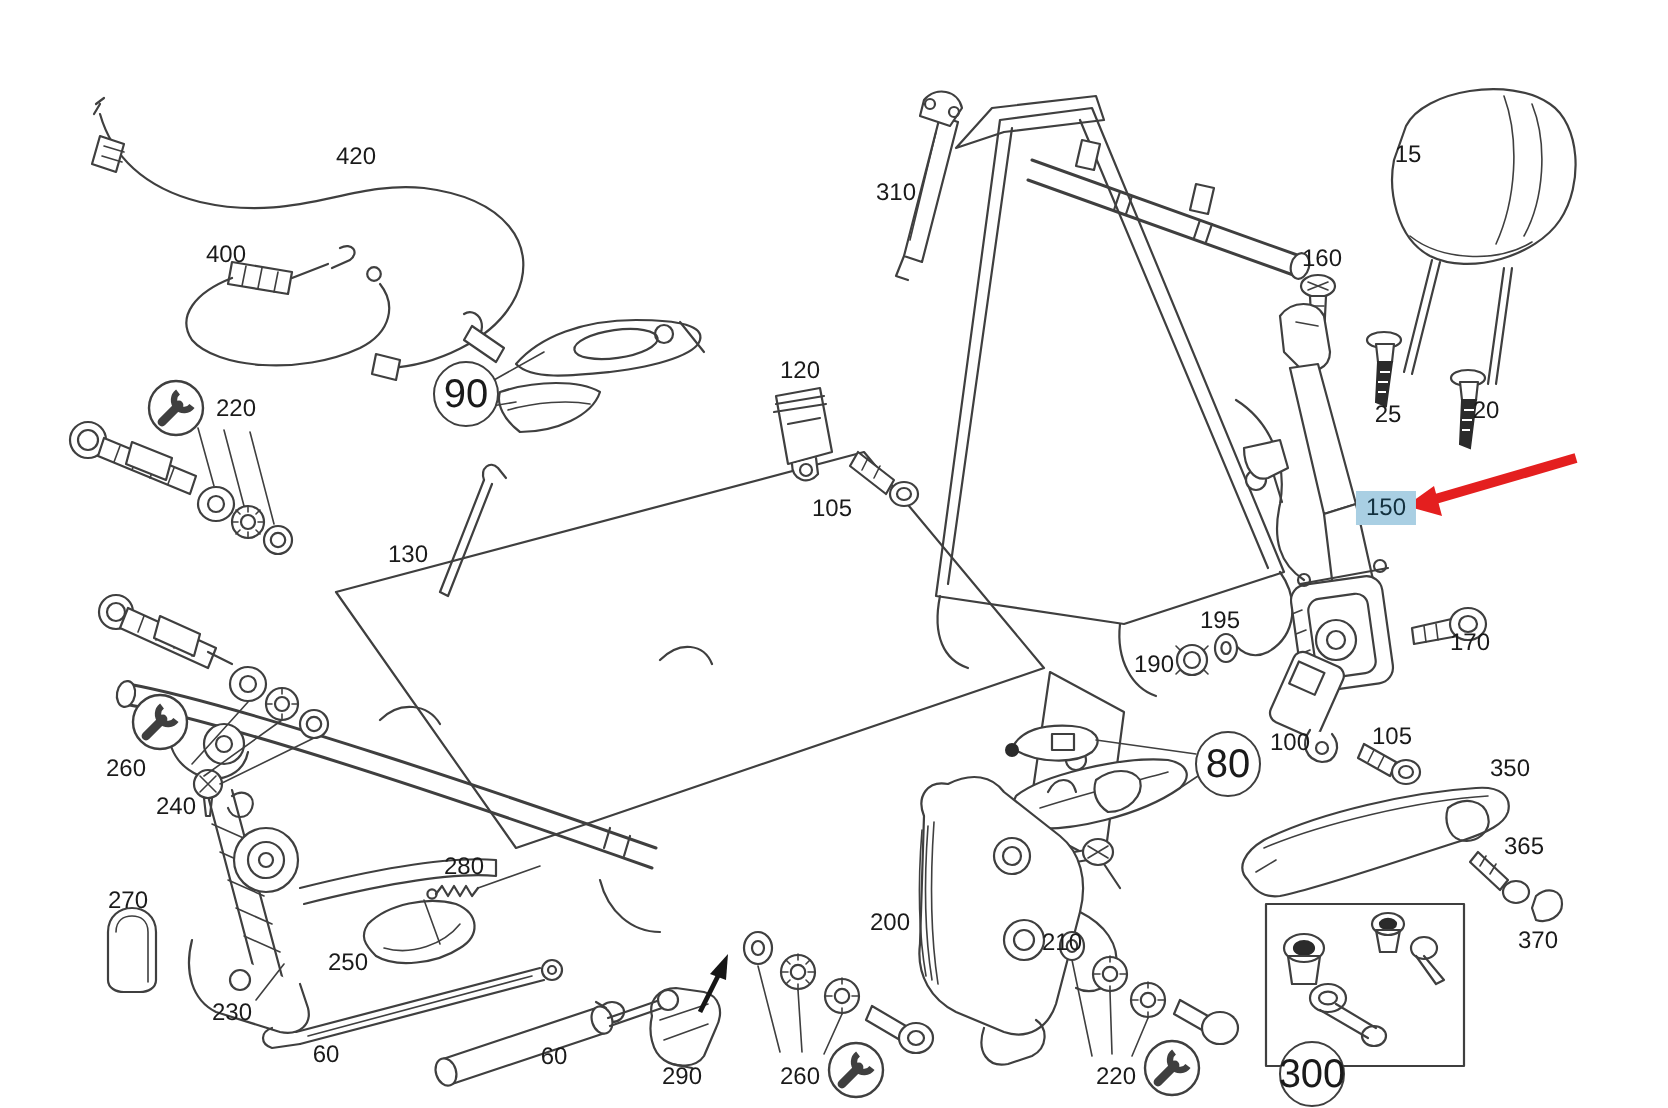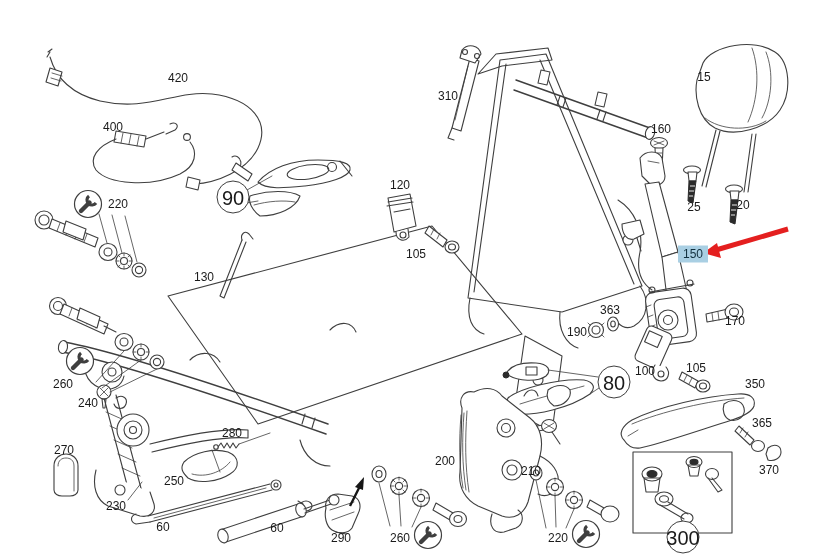--- a/index.html
+++ b/index.html
@@ -421,37 +421,37 @@
       <span class="part-label plain" style="left: 204px; top: 277px;">130</span>
       <span class="part-label plain" style="left: 448px; top: 96px;">310</span>
       <span class="part-label plain" style="left: 400px; top: 185px;">120</span>
       <span class="part-label plain" style="left: 416px; top: 254px;">105</span>
       <span class="part-label plain" style="left: 687px; top: 77px; margin-left: 17px;">15</span>
       <span class="part-label plain" style="left: 661px; top: 129px;">160</span>
       <span class="part-label plain" style="left: 694px; top: 207px;">25</span>
       <span class="part-label plain" style="left: 743px; top: 205px;">20</span>
       <span class="part-label highlighted" style="left: 693px; top: 254px;">150</span>
       <span class="part-label plain" style="left: 735px; top: 321px;">170</span>
-      <span class="part-label plain" style="left: 610px; top: 310px;">363</span>
+      <span class="part-label plain" style="left: 610px; top: 310px;">195</span>
       <span class="part-label plain" style="left: 577px; top: 332px;">190</span>
       <span class="part-label plain" style="left: 645px; top: 371px; text-align: center;">100</span>
       <span class="part-label plain" style="left: 696px; top: 368px;">105</span>
       <span class="part-label circled" style="left: 614px; top: 382px;">80</span>
       <span class="part-label plain" style="left: 755px; top: 384px;">350</span>
       <span class="part-label plain" style="left: 762px; top: 423px;">365</span>
       <span class="part-label plain" style="left: 769px; top: 470px;">370</span>
       <span class="part-label plain" style="left: 531px; top: 442px; margin-top: 29px;">210</span>
       <span class="part-label plain" style="left: 445px; top: 461px;">200</span>
       <span class="part-label plain" style="left: 341px; top: 538px;">290</span>
       <span class="part-label plain" style="left: 400px; top: 538px;">260</span>
       <span class="part-label plain" style="left: 558px; top: 538px;">220</span>
       <span class="part-label plain" style="left: 64px; top: 450px;">270</span>
       <span class="part-label plain" style="left: 88px; top: 403px;">240</span>
       <span class="part-label plain" style="left: 63px; top: 384px;">260</span>
       <span class="part-label plain" style="left: 116px; top: 506px;">230</span>
       <span class="part-label plain" style="left: 174px; top: 481px;">250</span>
       <span class="part-label plain" style="left: 232px; top: 433px;">280</span>
       <span class="part-label plain" style="left: 163px; top: 527px;">60</span>
       <span class="part-label plain" style="left: 277px; top: 528px;">60</span>
-      <span class="part-label circled" style="left: 683px; top: 537px;">300</span>
+      <span class="part-label circled" style="left: 656px; top: 537px;">300</span>
     </div>
 
 </div>
 
 </body></html>

